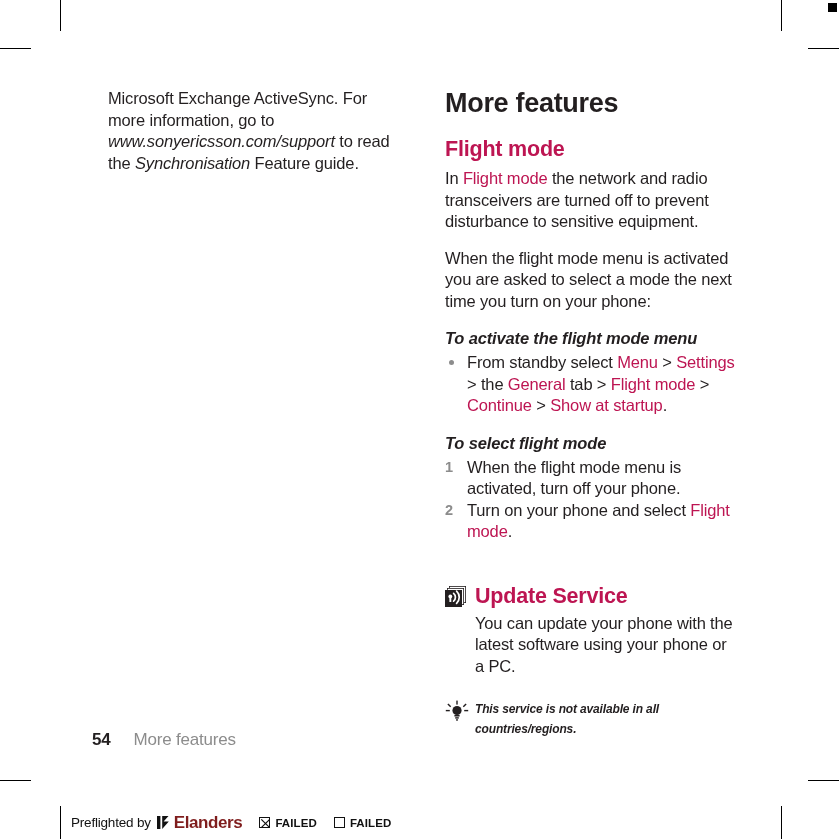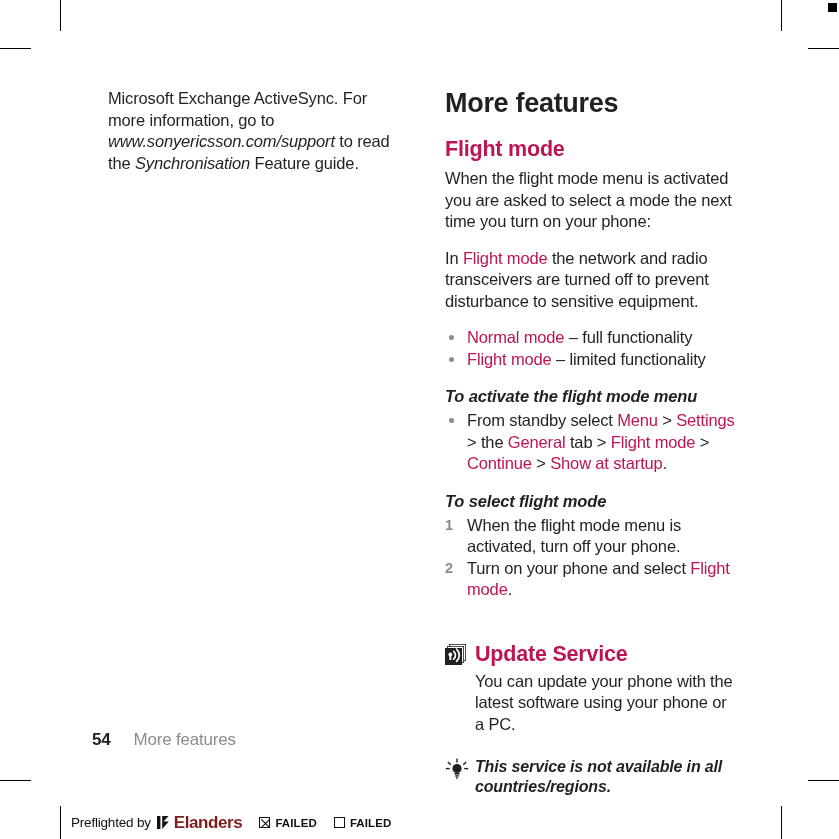--- a/index.html
+++ b/index.html
@@ -155,21 +155,21 @@
     margin-top: 22px;
   }
   .tip-icon {
     position: absolute;
     left: 0px;
     top: 1px;
     width: 24px;
     height: 24px;
   }
   .tip-text {
-    font-size: 16px;
+    font-size: 12px;
     font-style: italic;
     font-weight: bold;
     line-height: 20px;
     letter-spacing: -0.15px;
     color: #231f20;
   }
 
   
   .footer {
     position: absolute;
@@ -256,32 +256,24 @@
   <div class="col col-left">
     <p class="body-text"><span>Microsoft Exchange ActiveSync. For more information, go to </span><span class="italic">www.sonyericsson.com/support</span><span> to read the </span><span class="italic">Synchronisation</span><span> Feature guide.</span></p>
   </div>
 
   <div class="col col-right">
 
     <h1 class="chapter-title">More features</h1>
 
     <h2 class="section-title">Flight mode</h2>
 
+    <p class="body-text"><span>In </span><span class="hl">Flight mode</span><span> the network and radio transceivers are turned off to prevent disturbance to sensitive equipment.</span></p>
+
     <p class="body-text">When the flight mode menu is activated you are asked to select a mode the next time you turn on your phone:</p>
 
-    <p class="body-text"><span>In </span><span class="hl">Flight mode</span><span> the network and radio transceivers are turned off to prevent disturbance to sensitive equipment.</span></p>
-
-    <ul class="bullets" style="margin-top:15px;">
-      <li>
-        <span class="dot"></span><span class="hl">Normal mode</span><span> – full functionality</span>
-      </li>
-      <li>
-        <span class="dot"></span><span class="hl">Flight mode</span><span> – limited functionality</span>
-      </li>
-    </ul>
 
     <h3 class="proc-title">To activate the flight mode menu</h3>
 
     <ul class="bullets">
       <li>
         <span class="dot"></span><span>From standby select </span><span class="hl">Menu</span><span class="sep"> &gt; </span><span class="hl">Settings</span><span class="sep"> &gt; the </span><span class="hl">General</span><span class="sep"> tab &gt; </span><span class="hl">Flight mode</span><span class="sep"> &gt; </span><span class="hl">Continue</span><span class="sep"> &gt; </span><span class="hl">Show at startup</span><span class="sep">.</span>
       </li>
     </ul>
 
     <h3 class="proc-title">To select flight mode</h3>

